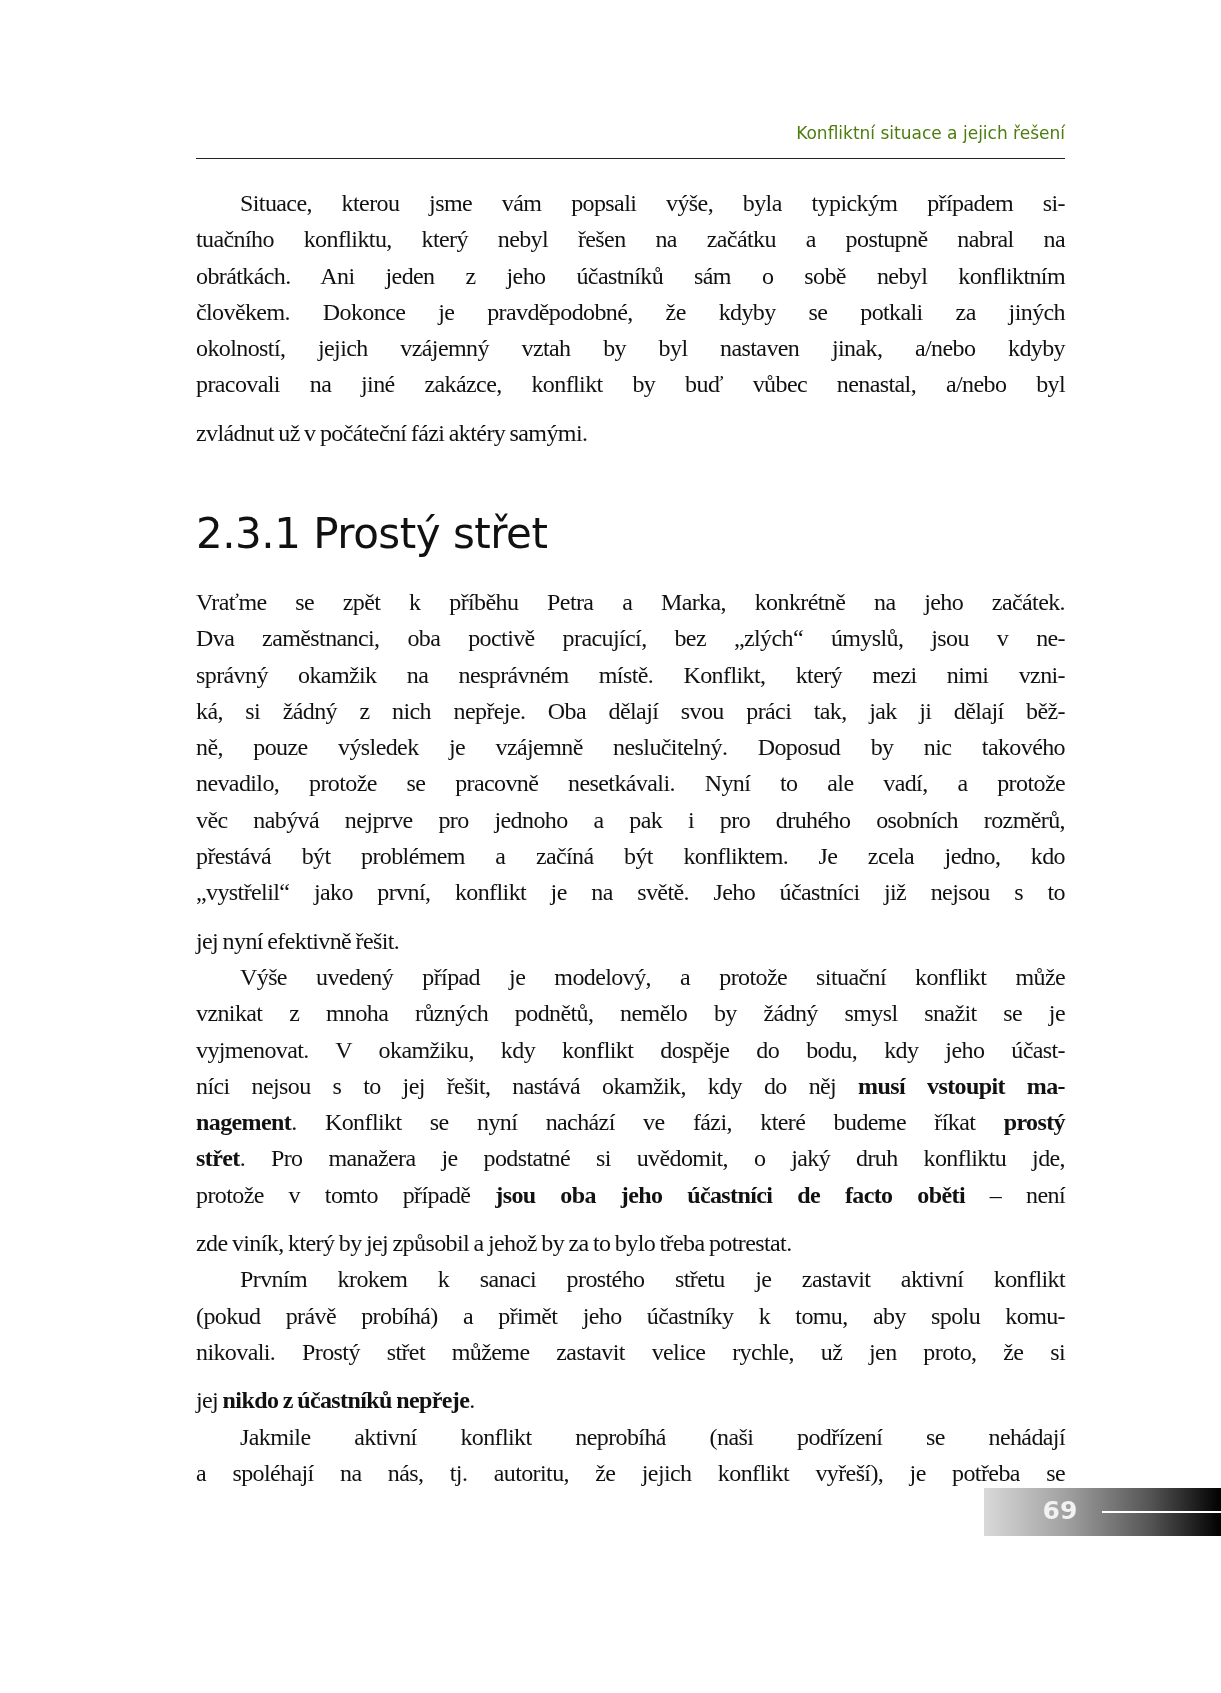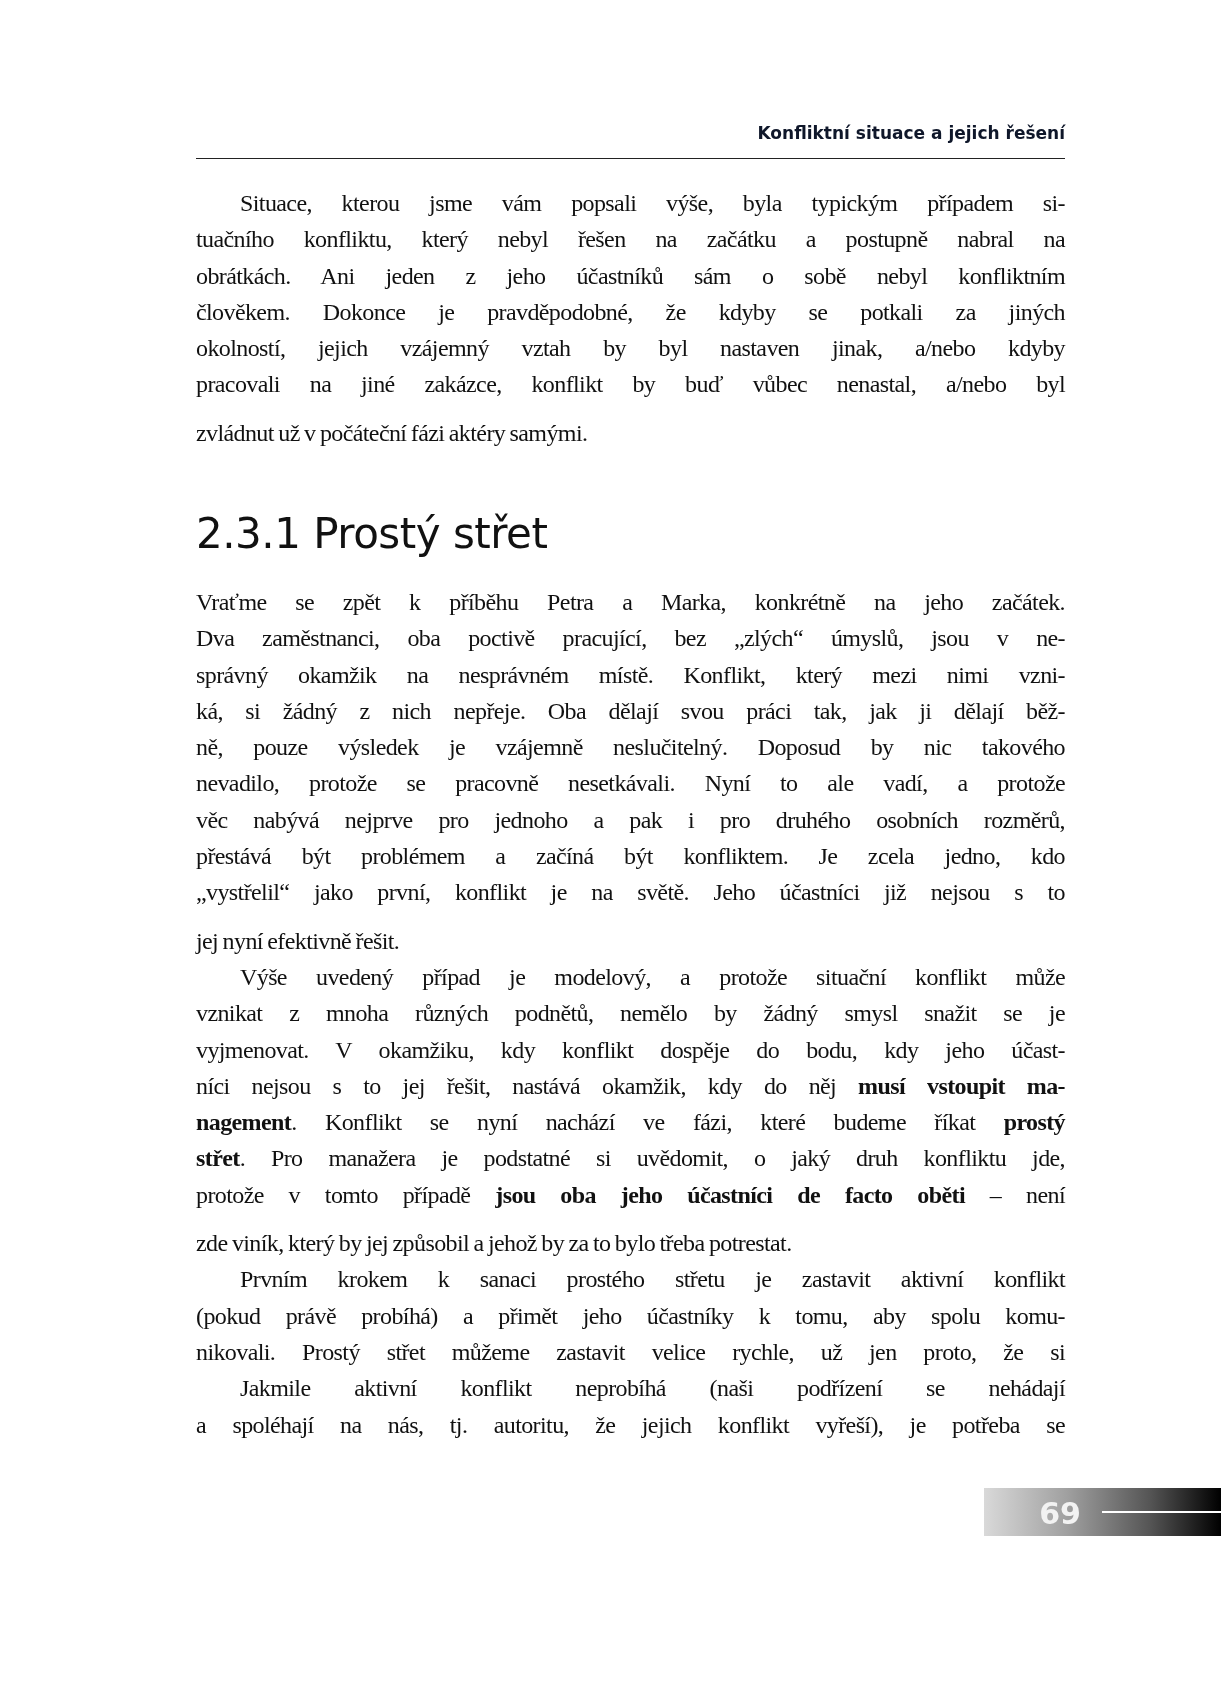--- a/index.html
+++ b/index.html
@@ -2,23 +2,22 @@
 <html><head>
   <meta charset="utf-8">
   <style>
     html, body { margin: 0; padding: 0; background: #ffffff; }
     body { width: 1221px; height: 1693px; position: relative; overflow: hidden; }
     .page { position: absolute; left: 0; top: 0; width: 1221px; height: 1693px; background: #fff; }
     .running-header {
       position: absolute; left: 196px; top: 120px; width: 869px; height: 38px;
       border-bottom: 1.5px solid #222;
       text-align: right;
-      font-family: "DejaVu Sans", sans-serif; font-size: 17px; color: #0f172a;
+      font-family: "DejaVu Sans", sans-serif; font-size: 17px; color: #4d7c0f;
       line-height: 26px;
-      font-weight: bold;
     }
     .body-text {
       position: absolute; left: 196px; width: 869px;
       font-family: "Liberation Serif", serif; font-size: 24px; line-height: 36.3px;
       color: #111; text-align: justify; letter-spacing: -0.6px;
       word-spacing: -1px;
     }
     .line { display: block; text-align: justify; text-align-last: justify; white-space: nowrap; }
     .line.last { text-align-last: left; margin-top: 12px; }
     .ind { padding-left: 44px; }
@@ -27,21 +26,21 @@
       position: absolute; left: 196px; top: 509px;
       font-family: "DejaVu Sans", sans-serif; font-size: 42px; color: #111;
       letter-spacing: -0.5px;
     }
     .page-number-bar {
       position: absolute; left: 984px; top: 1488px; width: 237px; height: 48px;
       background: linear-gradient(to right, #d9d9d9 0%, #a0a0a0 35%, #555 70%, #000 100%);
     }
     .page-number {
       position: absolute; left: 36px; top: 8px; width: 80px; text-align: center;
-      font-family: "DejaVu Sans", sans-serif; font-weight: bold; font-size: 30px; color: #f2f2f2;
+      font-family: "DejaVu Sans", sans-serif; font-weight: bold; font-size: 25px; color: #f2f2f2;
     }
     .page-number-rule {
       position: absolute; left: 118px; top: 23px; width: 119px; height: 2px; background: #fff;
     }
   </style>
 </head>
 <body>
 
 <div class="page">
 
@@ -78,20 +77,21 @@
     <span class="line">vyjmenovat. V okamžiku, kdy konflikt dospěje do bodu, kdy jeho účast-</span>
     <span class="line"><span>níci nejsou s to jej řešit, nastává okamžik, kdy do něj </span><b>musí vstoupit ma-</b></span>
     <span class="line"><b>nagement</b><span>. Konflikt se nyní nachází ve fázi, které budeme říkat </span><b>prostý</b></span>
     <span class="line"><b>střet</b><span>. Pro manažera je podstatné si uvědomit, o jaký druh konfliktu jde,</span></span>
     <span class="line"><span>protože v tomto případě </span><b>jsou oba jeho účastníci de facto oběti</b><span> – není</span></span>
     <span class="line last">zde viník, který by jej způsobil a jehož by za to bylo třeba potrestat.</span>
 
     <span class="line ind">Prvním krokem k sanaci prostého střetu je zastavit aktivní konflikt</span>
     <span class="line">(pokud právě probíhá) a přimět jeho účastníky k tomu, aby spolu komu-</span>
     <span class="line">nikovali. Prostý střet můžeme zastavit velice rychle, už jen proto, že si</span>
+    <span class="line last"><span>jej </span><b>nikdo z účastníků nepřeje</b><span>.</span></span>
 
     <span class="line ind">Jakmile aktivní konflikt neprobíhá (naši podřízení se nehádají</span>
     <span class="line">a spoléhají na nás, tj. autoritu, že jejich konflikt vyřeší), je potřeba se</span>
   </div>
 
   <div class="page-number-bar">
     <span class="page-number">69</span>
     <span class="page-number-rule"></span>
   </div>
 

